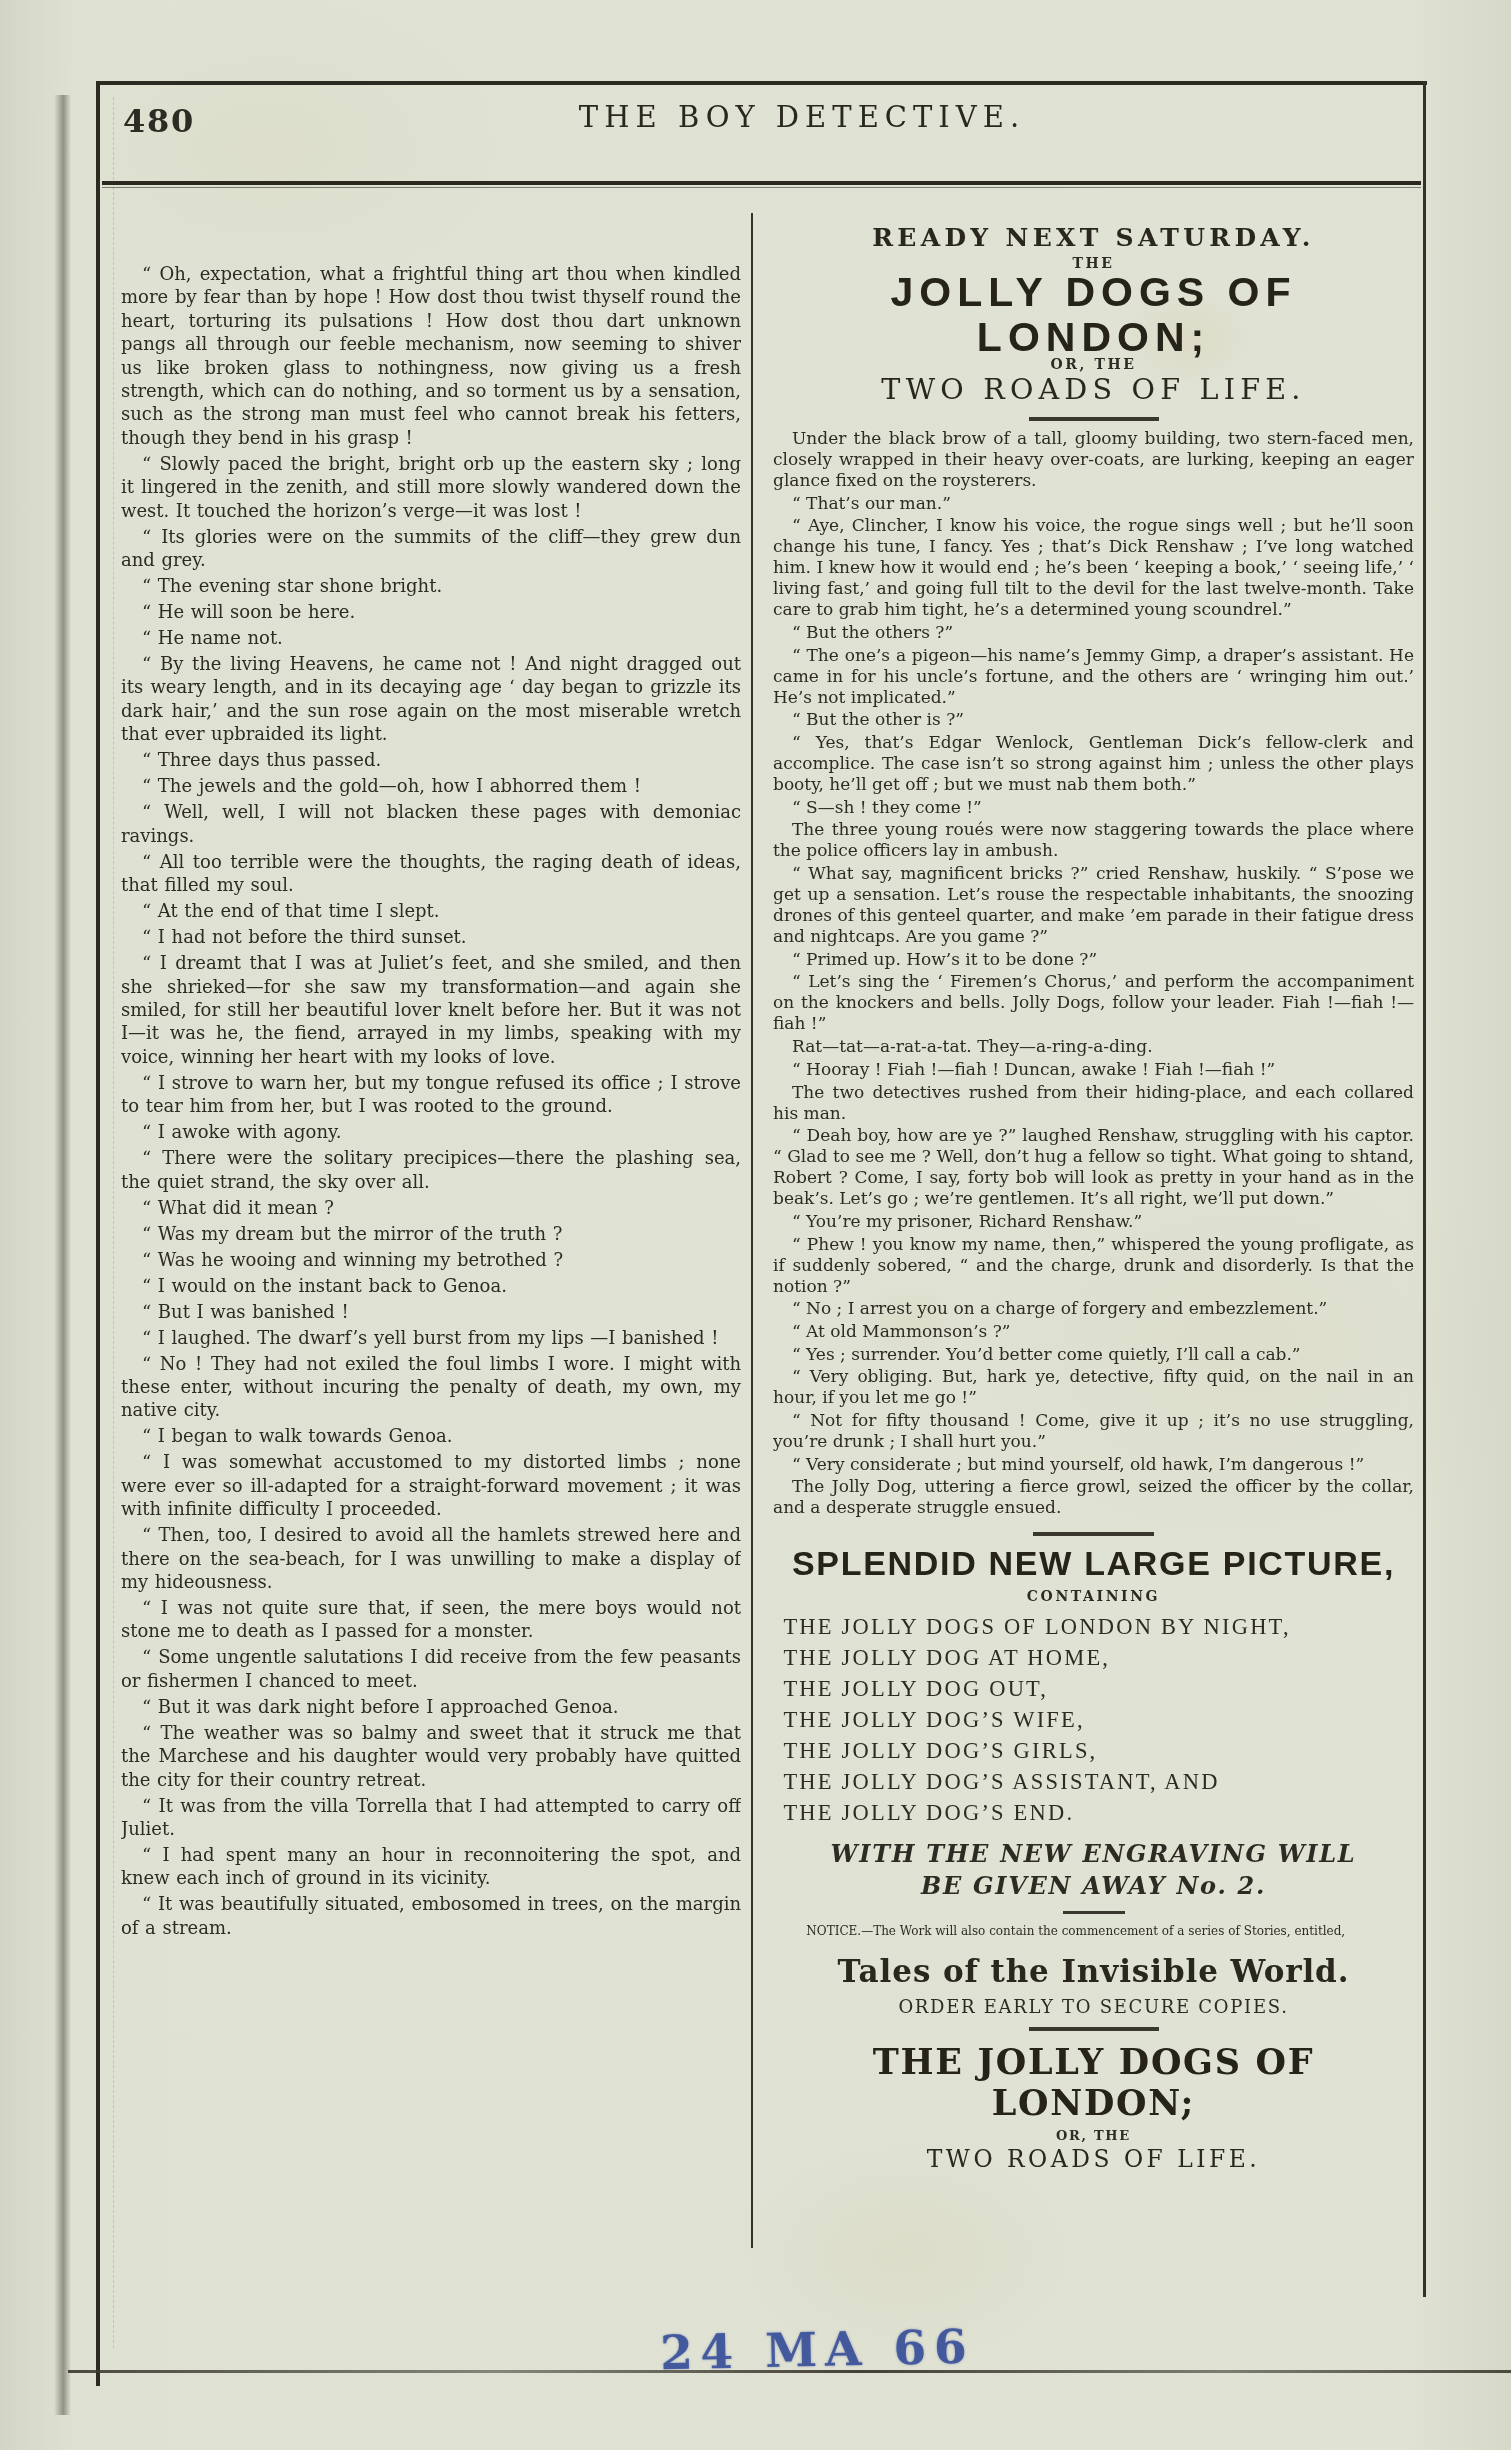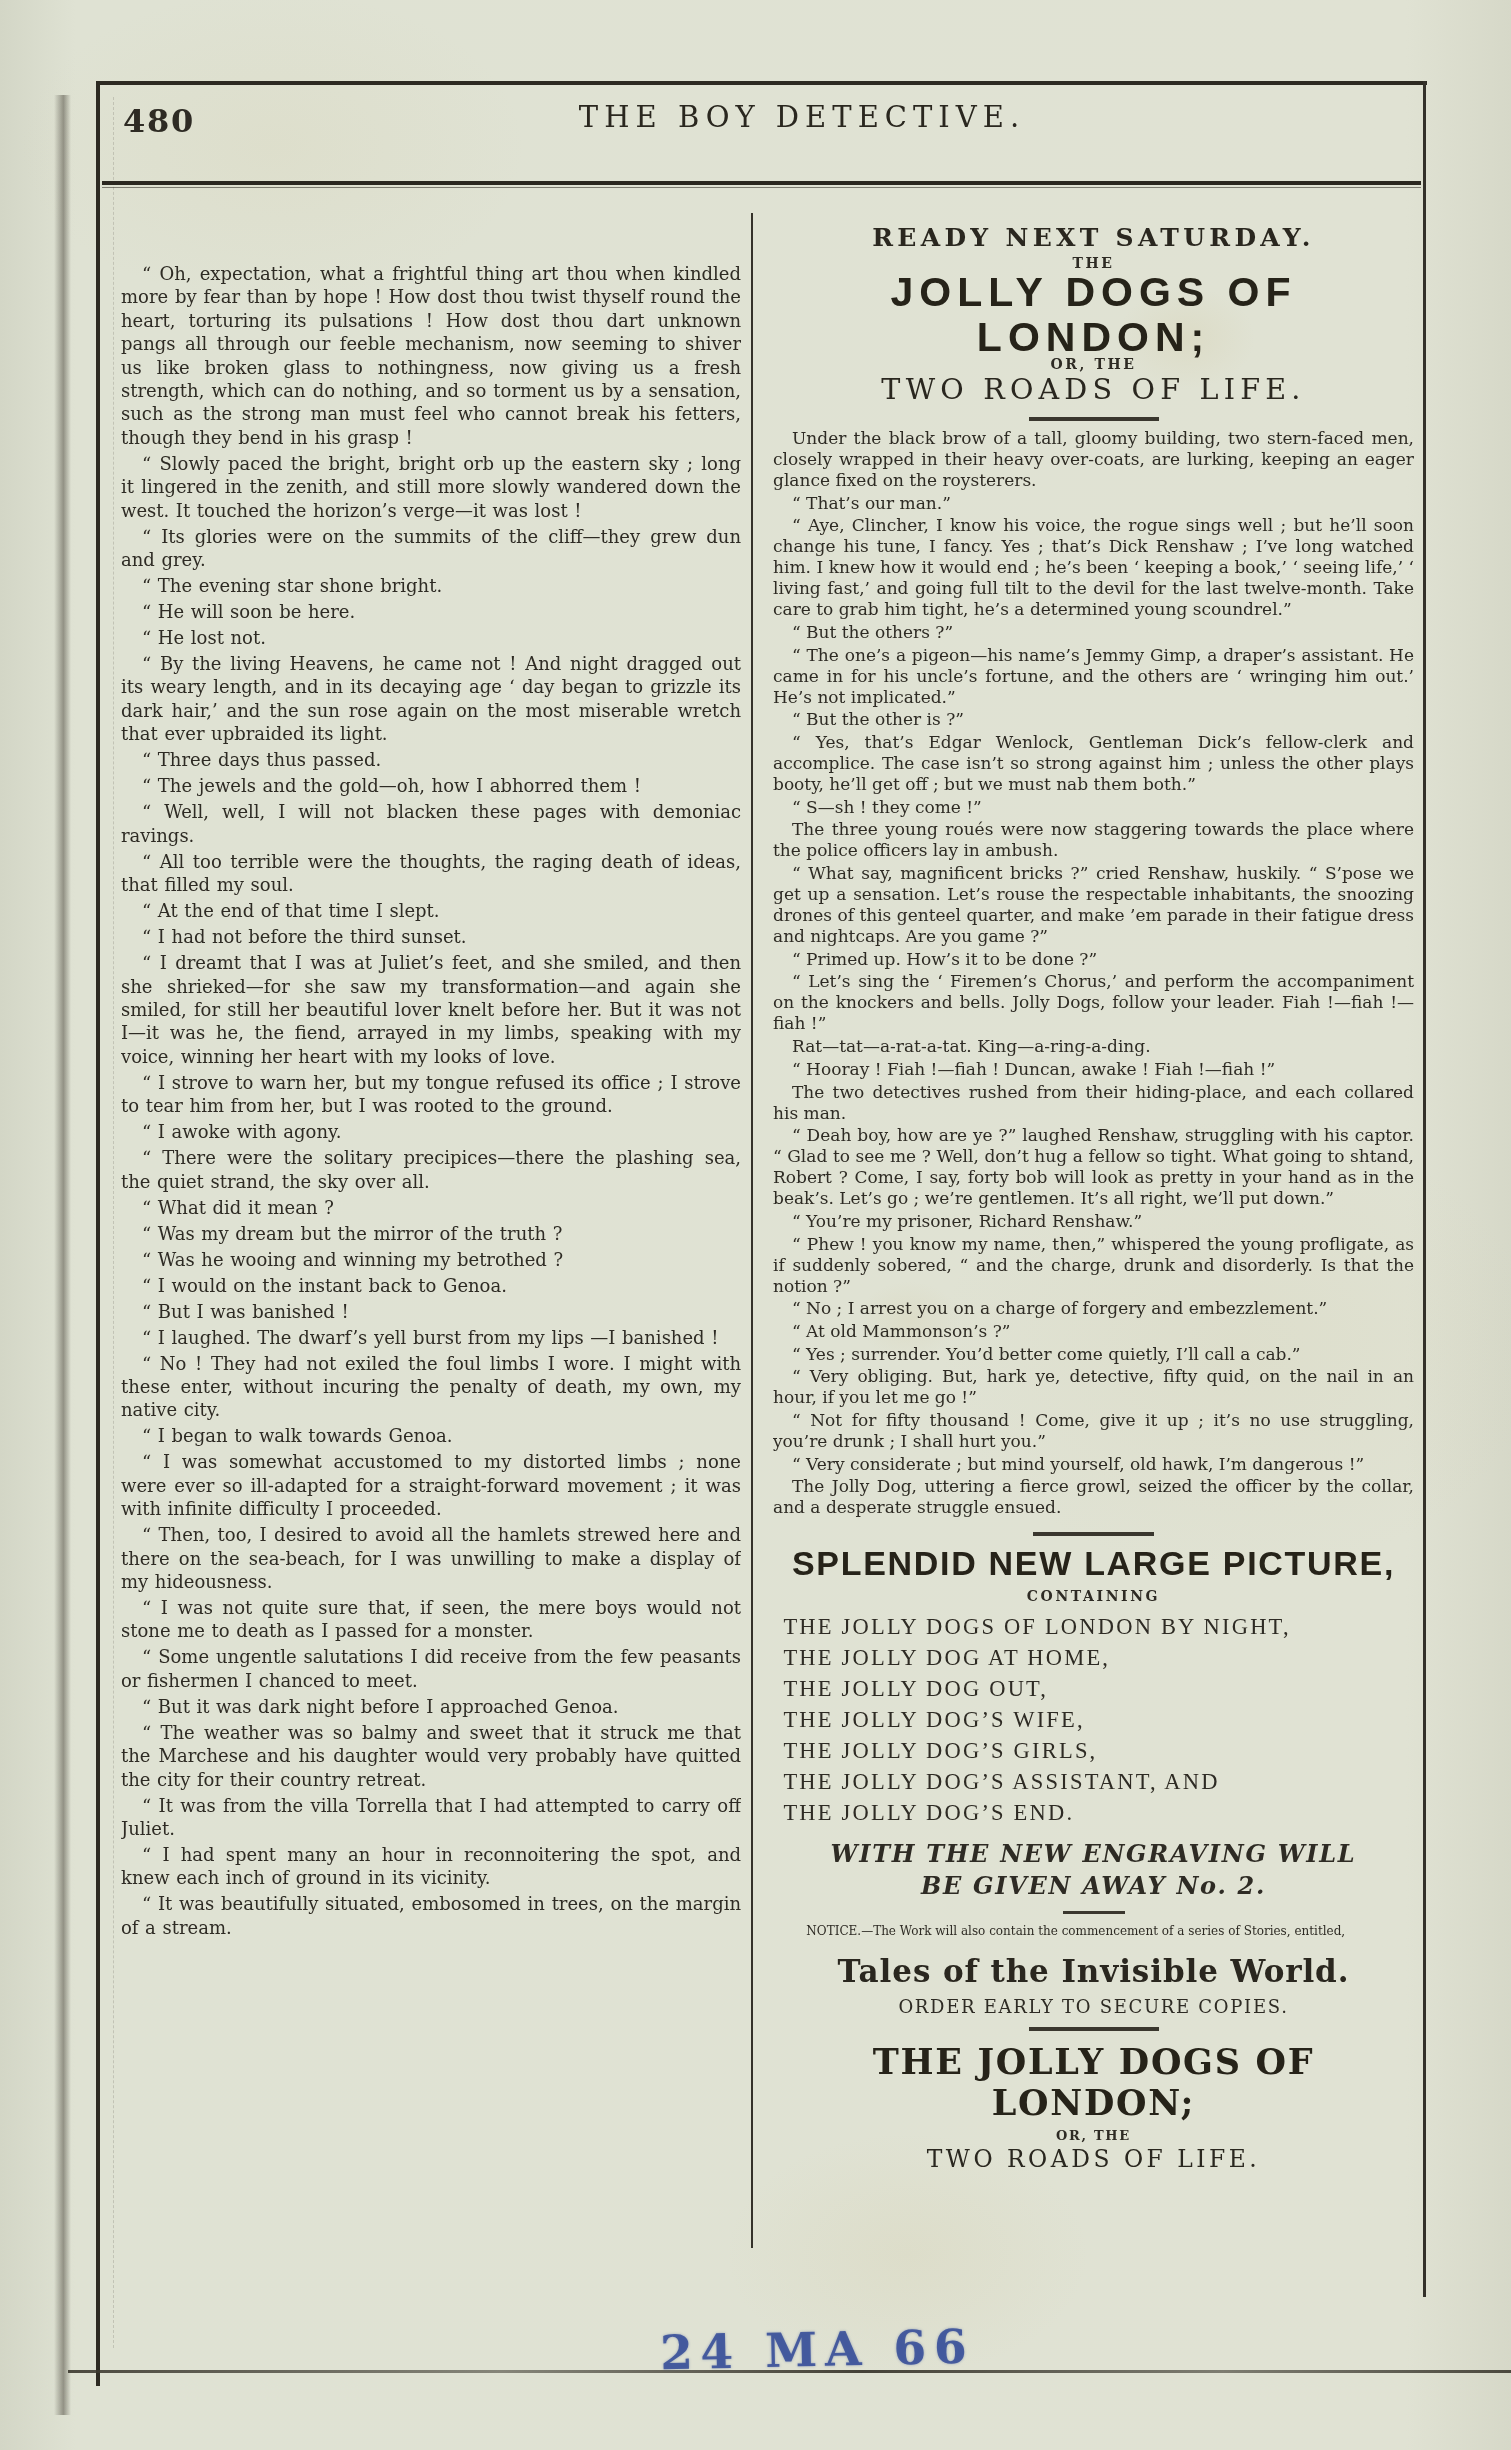--- a/index.html
+++ b/index.html
@@ -88,21 +88,21 @@
   <div class="header-rule"></div>
   <div class="header-rule-thin"></div>
   <div class="col-divider"></div>
 
   <div class="left-col">
       <p class="body-p">“ Oh, expectation, what a frightful thing art thou when kindled more by fear than by hope !  How dost thou twist thyself round the heart, torturing its pulsations !  How dost thou dart unknown pangs all through our feeble mechanism, now seeming to shiver us like broken glass to nothingness, now giving us a fresh strength, which can do nothing, and so torment us by a sensation, such as the strong man must feel who cannot break his fetters, though they bend in his grasp !</p>
       <p class="body-p">“ Slowly paced the bright, bright orb up the eastern sky ; long it lingered in the zenith, and still more slowly wandered down the west.  It touched the horizon’s verge—it was lost !</p>
       <p class="body-p">“ Its glories were on the summits of the cliff—they grew dun and grey.</p>
       <p class="body-p">“ The evening star shone bright.</p>
       <p class="body-p">“ He will soon be here.</p>
-      <p class="body-p">“ He lost not.</p>
+      <p class="body-p">“ He name not.</p>
       <p class="body-p">“ By the living Heavens, he came not !  And night dragged out its weary length, and in its decaying age ‘ day began to grizzle its dark hair,’ and the sun rose again on the most miserable wretch that ever upbraided its light.</p>
       <p class="body-p">“ Three days thus passed.</p>
       <p class="body-p">“ The jewels and the gold—oh, how I abhorred them !</p>
       <p class="body-p">“ Well, well, I will not blacken these pages with demoniac ravings.</p>
       <p class="body-p">“ All too terrible were the thoughts, the raging death of ideas, that filled my soul.</p>
       <p class="body-p">“ At the end of that time I slept.</p>
       <p class="body-p">“ I had not before the third sunset.</p>
       <p class="body-p">“ I dreamt that I was at Juliet’s feet, and she smiled, and then she shrieked—for she saw my transformation—and again she smiled, for still her beautiful lover knelt before her.  But it was not I—it was he, the fiend, arrayed in my limbs, speaking with my voice, winning her heart with my looks of love.</p>
       <p class="body-p">“ I strove to warn her, but my tongue refused its office ; I strove to tear him from her, but I was rooted to the ground.</p>
       <p class="body-p">“ I awoke with agony.</p>
@@ -140,21 +140,21 @@
         <p class="ext-p">“ Aye, Clincher, I know his voice, the rogue sings well ; but he’ll soon change his tune, I fancy.  Yes ; that’s Dick Renshaw ; I’ve long watched him.  I knew how it would end ; he’s been ‘ keeping a book,’ ‘ seeing life,’ ‘ living fast,’ and going full tilt to the devil for the last twelve-month.  Take care to grab him tight, he’s a determined young scoundrel.”</p>
         <p class="ext-p">“ But the others ?”</p>
         <p class="ext-p">“ The one’s a pigeon—his name’s Jemmy Gimp, a draper’s assistant.  He came in for his uncle’s fortune, and the others are ‘ wringing him out.’  He’s not implicated.”</p>
         <p class="ext-p">“ But the other is ?”</p>
         <p class="ext-p">“ Yes, that’s Edgar Wenlock, Gentleman Dick’s fellow-clerk and accomplice.  The case isn’t so strong against him ; unless the other plays booty, he’ll get off ; but we must nab them both.”</p>
         <p class="ext-p">“ S—sh ! they come !”</p>
         <p class="ext-p">The three young roués were now staggering towards the place where the police officers lay in ambush.</p>
         <p class="ext-p">“ What say, magnificent bricks ?” cried Renshaw, huskily.  “ S’pose we get up a sensation.  Let’s rouse the respectable inhabitants, the snoozing drones of this genteel quarter, and make ’em parade in their fatigue dress and nightcaps.  Are you game ?”</p>
         <p class="ext-p">“ Primed up.  How’s it to be done ?”</p>
         <p class="ext-p">“ Let’s sing the ‘ Firemen’s Chorus,’ and perform the accompaniment on the knockers and bells.  Jolly Dogs, follow your leader.  Fiah !—fiah !—fiah !”</p>
-        <p class="ext-p">Rat—tat—a-rat-a-tat.  King—a-ring-a-ding.</p>
+        <p class="ext-p">Rat—tat—a-rat-a-tat.  They—a-ring-a-ding.</p>
         <p class="ext-p">“ Hooray !  Fiah !—fiah !  Duncan, awake !  Fiah !—fiah !”</p>
         <p class="ext-p">The two detectives rushed from their hiding-place, and each collared his man.</p>
         <p class="ext-p">“ Deah boy, how are ye ?” laughed Renshaw, struggling with his captor.  “ Glad to see me ?  Well, don’t hug a fellow so tight.  What going to shtand, Robert ?  Come, I say, forty bob will look as pretty in your hand as in the beak’s.  Let’s go ; we’re gentlemen.  It’s all right, we’ll put down.”</p>
         <p class="ext-p">“ You’re my prisoner, Richard Renshaw.”</p>
         <p class="ext-p">“ Phew ! you know my name, then,” whispered the young profligate, as if suddenly sobered, “ and the charge, drunk and disorderly.  Is that the notion ?”</p>
         <p class="ext-p">“ No ; I arrest you on a charge of forgery and embezzlement.”</p>
         <p class="ext-p">“ At old Mammonson’s ?”</p>
         <p class="ext-p">“ Yes ; surrender.  You’d better come quietly, I’ll call a cab.”</p>
         <p class="ext-p">“ Very obliging.  But, hark ye, detective, fifty quid, on the nail in an hour, if you let me go !”</p>
         <p class="ext-p">“ Not for fifty thousand !  Come, give it up ; it’s no use struggling, you’re drunk ; I shall hurt you.”</p>

